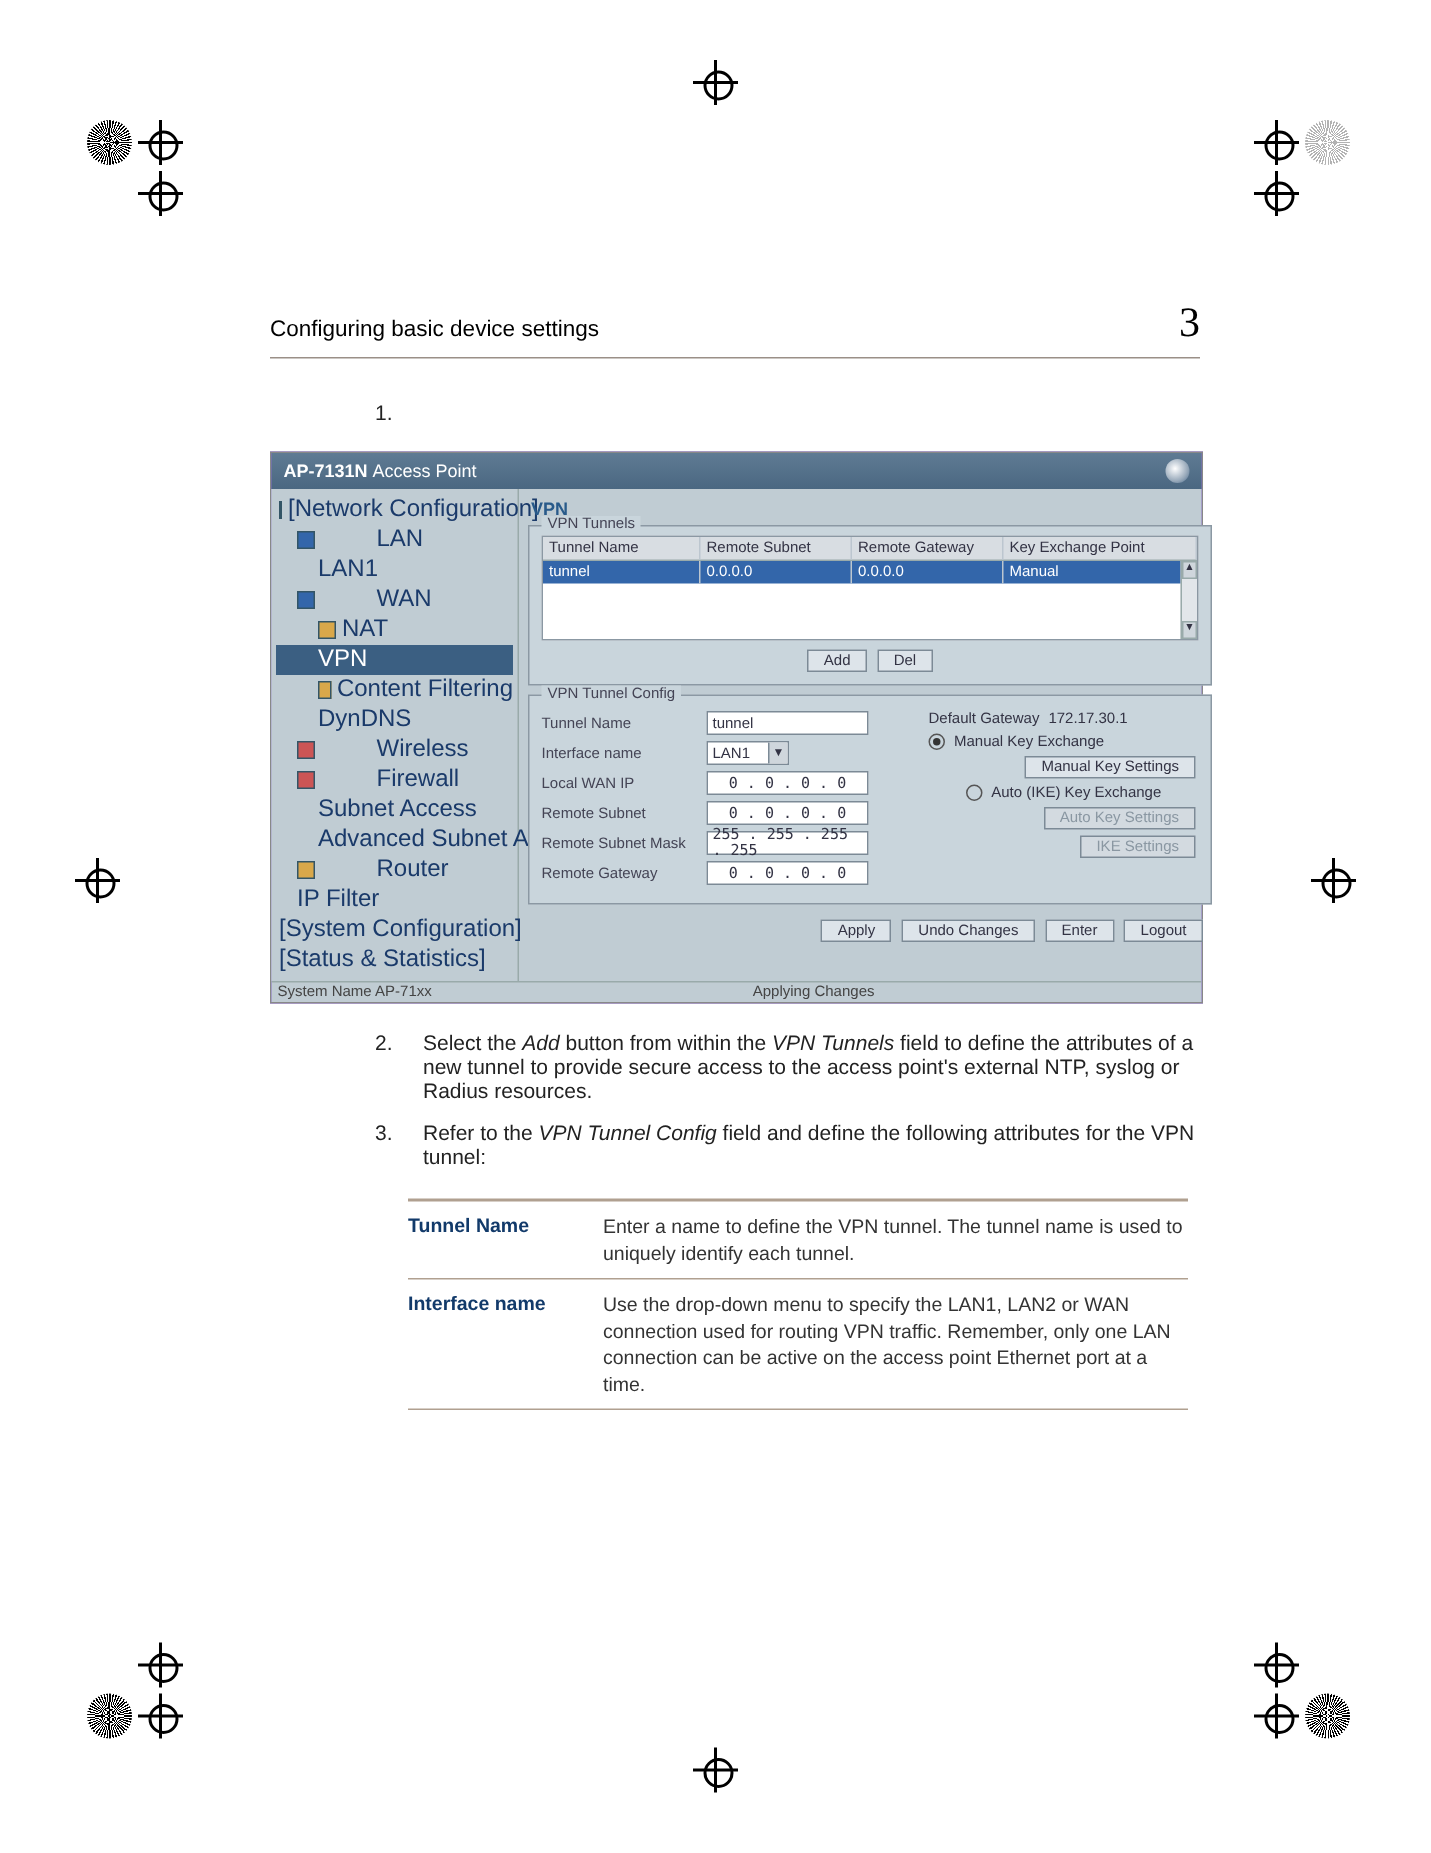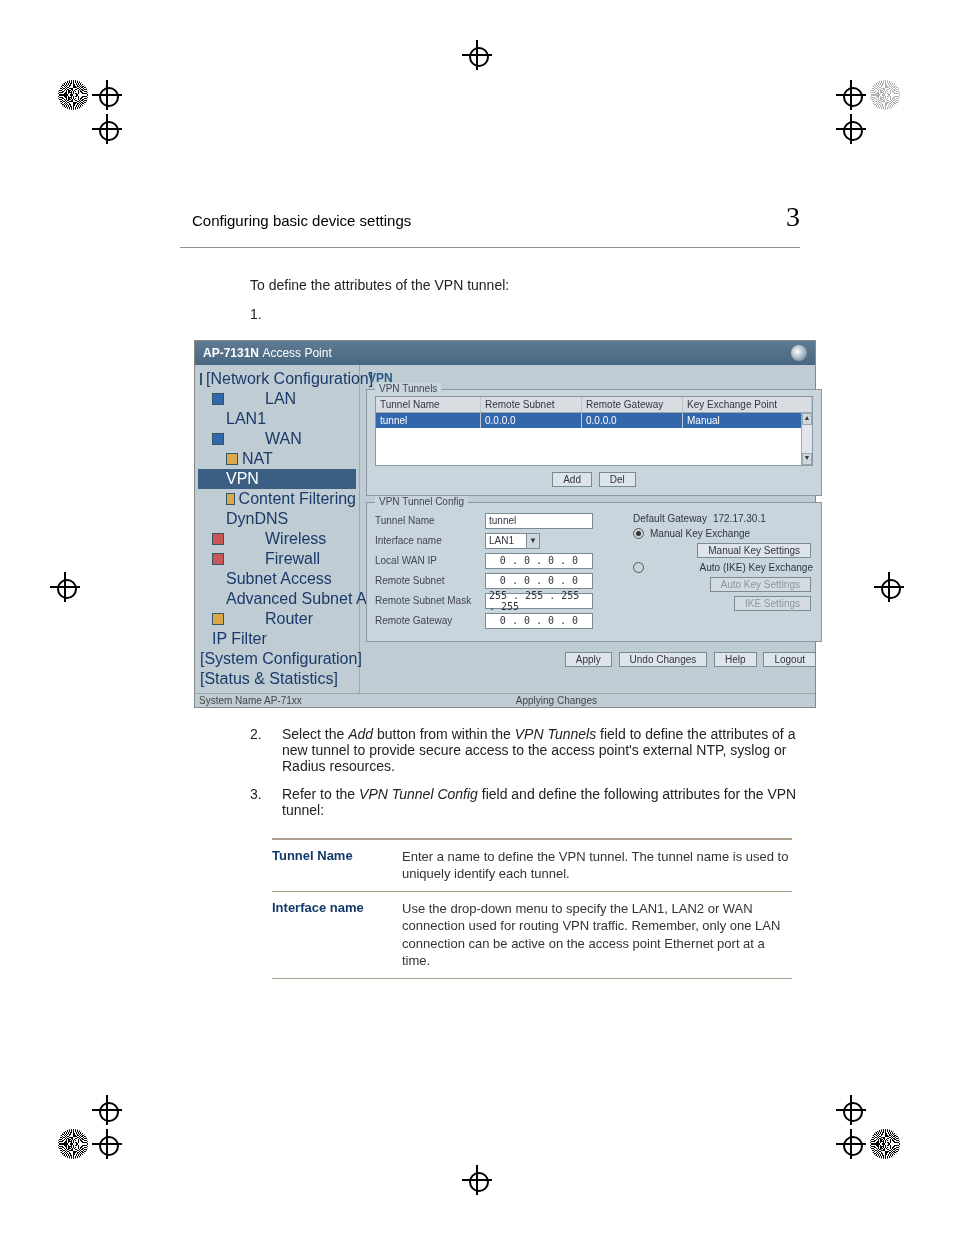--- a/index.html
+++ b/index.html
@@ -60,38 +60,38 @@
   .header-row {
     display: flex;
     justify-content: space-between;
     align-items: baseline;
     border: none;
     margin-bottom: 6px;
   }
   .header-row h2 {
     font-weight: normal;
     font-size: 15px;
-    margin: 12px;
+    margin: 0;
   }
   .header-row .num {
     font-size: 28px;
     font-family: "Times New Roman", serif;
     font-weight: normal;
   }
   hr.hdr { border: none; border-top: 1px solid #9a8f87; margin: 0 0 28px 0; }
 
   .body-text { margin-left: 70px; font-size: 14px; color: #222; }
   .body-text p { margin: 0 0 10px 0; line-height: 1.4; }
   .body-text .step { display: flex; gap: 14px; margin-bottom: 12px; }
   .body-text .step .n { min-width: 18px; }
   .body-text em { font-style: italic; }
 
   
   .shot {
-    margin: 18px 0 18px 14px;
+    margin: 18px 0 18px 0;
     width: 620px;
     border: 1px solid #888;
     background: #8b5cf6;
     font-size: 10px;
     color: #334;
   }
   .shot .titlebar {
     background: linear-gradient(#5f7b93, #4a6781);
     color: #fff;
     padding: 4px 8px;
@@ -284,21 +284,20 @@
 
 <div class="page">
 
   <div class="header-row">
     <h2>Configuring basic device settings</h2>
     <span class="num">3</span>
   </div>
   <hr class="hdr">
 
   <div class="body-text">
-    <p>To define the attributes of the VPN tunnel:</p>
     <div class="step">
       <div class="n">1.</div>
     </div>
   </div>
 
   <div class="shot">
     <div class="titlebar">
       <span><b>AP-7131N </b><span>Access Point</span></span>
       <span class="logo"></span>
     </div>
@@ -427,38 +426,38 @@
                 <span>Default Gateway</span>
                 <span>172.17.30.1</span>
               </div>
               <div class="row2" style="justify-content:flex-start;">
                 <span class="radio checked"></span>
                 <span>Manual Key Exchange</span>
               </div>
               <div class="row2">
                   <span class="win-btn">Manual Key Settings</span>
                 </div>
-              <div class="row2" style="justify-content:space-between;">
+              <div class="row2" style="justify-content:center;">
                 <span class="radio"></span>
                 <span>Auto (IKE) Key Exchange</span>
               </div>
               <div class="row2">
                   <span class="win-btn disabled">Auto Key Settings</span>
                 </div>
               <div class="row2">
                   <span class="win-btn disabled">IKE Settings</span>
                 </div>
             </div>
           </div>
         </div>
 
         <div class="footer-btns">
           <span class="win-btn">Apply</span>
           <span class="win-btn">Undo Changes</span>
-          <span class="win-btn">Help</span>
+          <span class="win-btn">Enter</span>
           <span class="win-btn">Logout</span>
         </div>
       </div>
     </div>
     <div class="status-bar">
       <span>System Name AP-71xx</span>
       <span>Applying Changes</span>
       <span></span>
     </div>
   </div>

